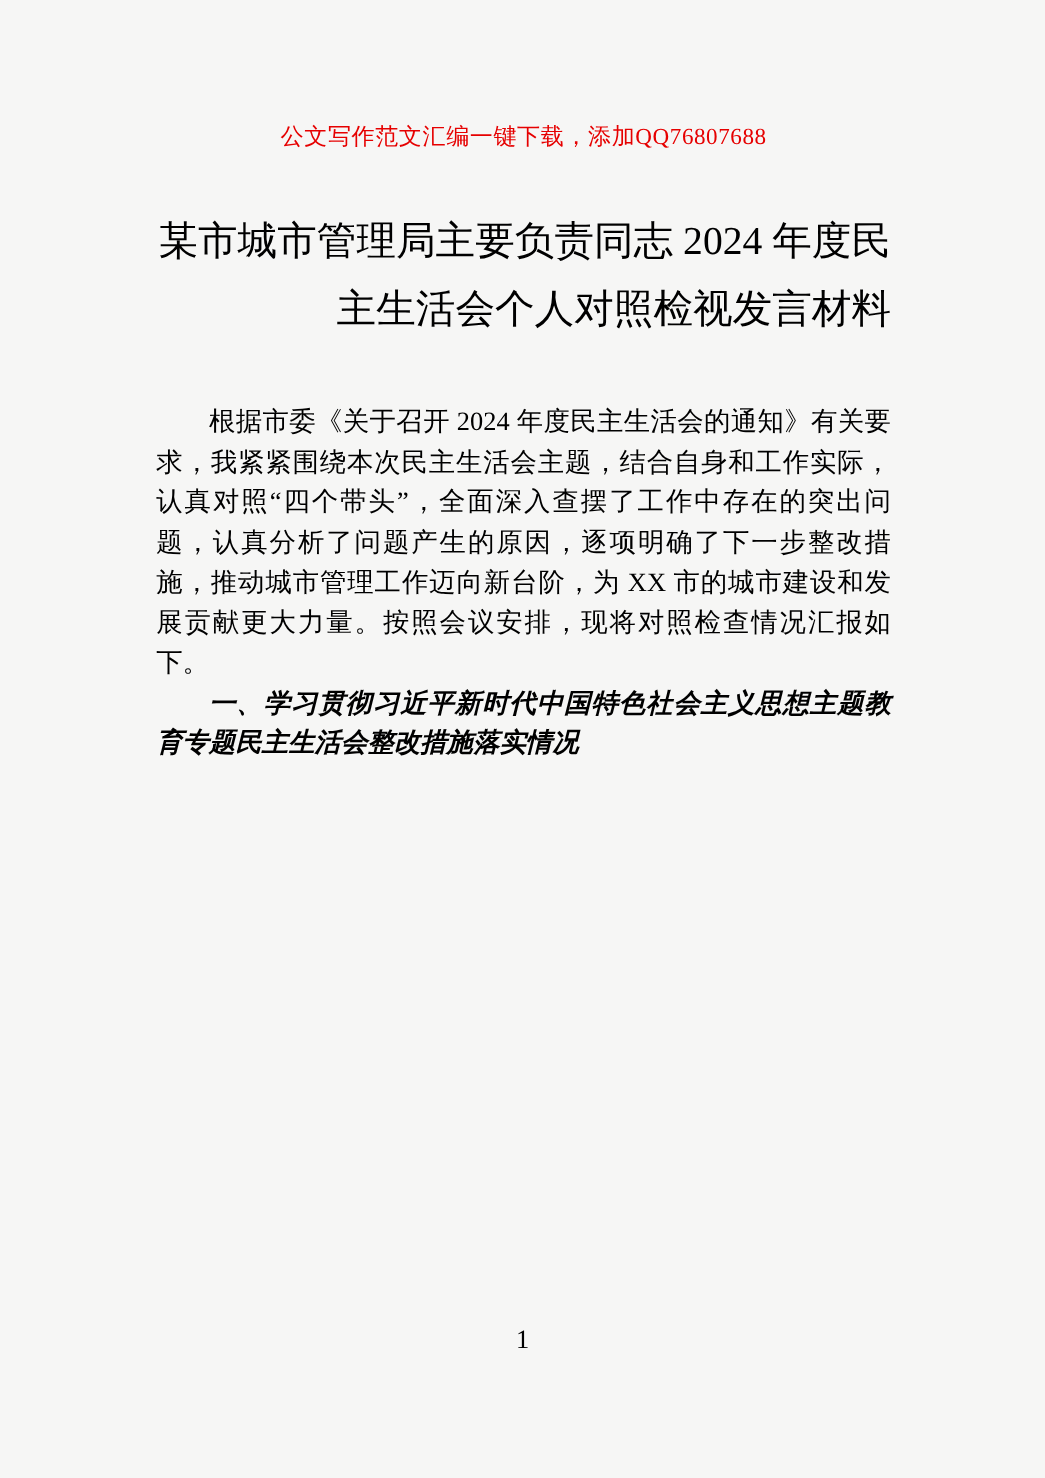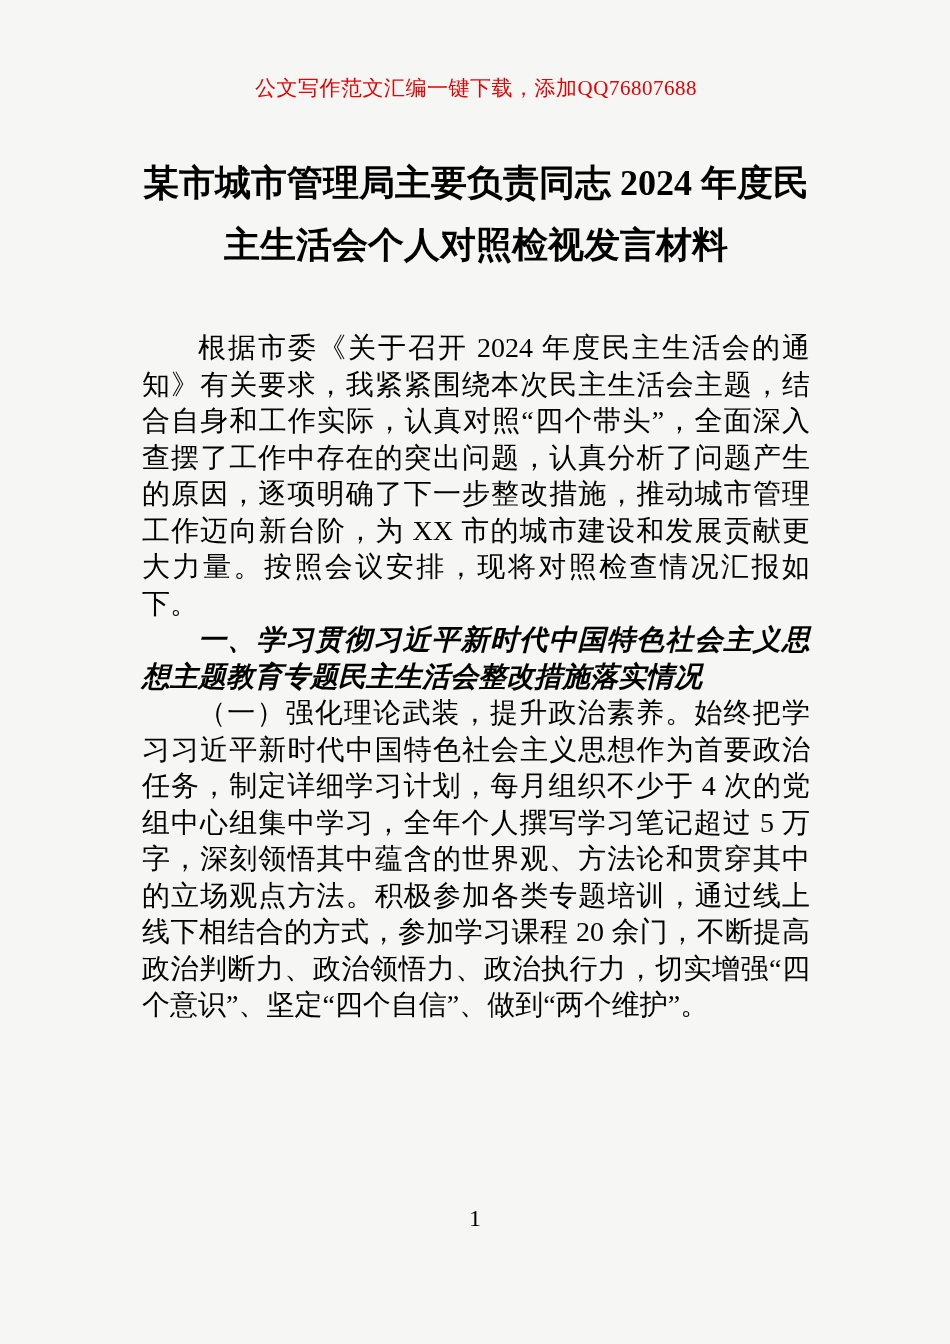--- a/index.html
+++ b/index.html
@@ -7,41 +7,41 @@
     background: #f6f6f5;
     color: #000;
     font-family: "Liberation Serif", "DejaVu Serif", serif;
   }
   .page {
     position: relative;
     width: 950px;
     height: 1344px;
     margin: 0 auto;
     box-sizing: border-box;
-    padding: 74px 140px 0 142px;
+    padding: 110px 140px 0 142px;
     background: #f6f6f5;
     overflow: hidden;
   }
   .promo {
     color: #e60000;
     font-size: 21px;
     line-height: 28px;
     text-align: center;
     letter-spacing: 0.5px;
   }
   .title {
     margin: 50px 0 54px 0;
     font-size: 36px;
-    font-weight: 700;
+    font-weight: 400;
     line-height: 62px;
-    text-align: center;
+    text-align: right;
   }
   .doc-body .para {
     margin: 0;
-    font-size: 28px;
+    font-size: 24px;
     line-height: 36.5px;
     text-align: justify;
     text-indent: 2em;
     word-break: break-word;
   }
   .para.heading { font-weight: 700; font-style: italic; }
   .pageno {
     position: absolute;
     left: 0;
     right: 0;
@@ -56,18 +56,17 @@
 <div class="page">
 
   <div class="promo">公文写作范文汇编一键下载，添加QQ76807688</div>
 
   <h1 class="title">某市城市管理局主要负责同志 2024 年度民主生活会个人对照检视发言材料</h1>
 
   <div class="doc-body">
 
   <p class="para">根据市委《关于召开 2024 年度民主生活会的通知》有关要求，我紧紧围绕本次民主生活会主题，结合自身和工作实际，认真对照“四个带头”，全面深入查摆了工作中存在的突出问题，认真分析了问题产生的原因，逐项明确了下一步整改措施，推动城市管理工作迈向新台阶，为 XX 市的城市建设和发展贡献更大力量。按照会议安排，现将对照检查情况汇报如下。</p>
       <p class="para heading">一、学习贯彻习近平新时代中国特色社会主义思想主题教育专题民主生活会整改措施落实情况</p>
-      <p class="para">（一）强化理论武装，提升政治素养。始终把学习习近平新时代中国特色社会主义思想作为首要政治任务，制定详细学习计划，每月组织不少于 4 次的党组中心组集中学习，全年个人撰写学习笔记超过 5 万字，深刻领悟其中蕴含的世界观、方法论和贯穿其中的立场观点方法。积极参加各类专题培训，通过线上线下相结合的方式，参加学习课程 20 余门，不断提高政治判断力、政治领悟力、政治执行力，切实增强“四个意识”、坚定“四个自信”、做到“两个维护”。</p>
     </div>
 
   <div class="pageno">1</div>
 
 </div>
 
 </body></html>

